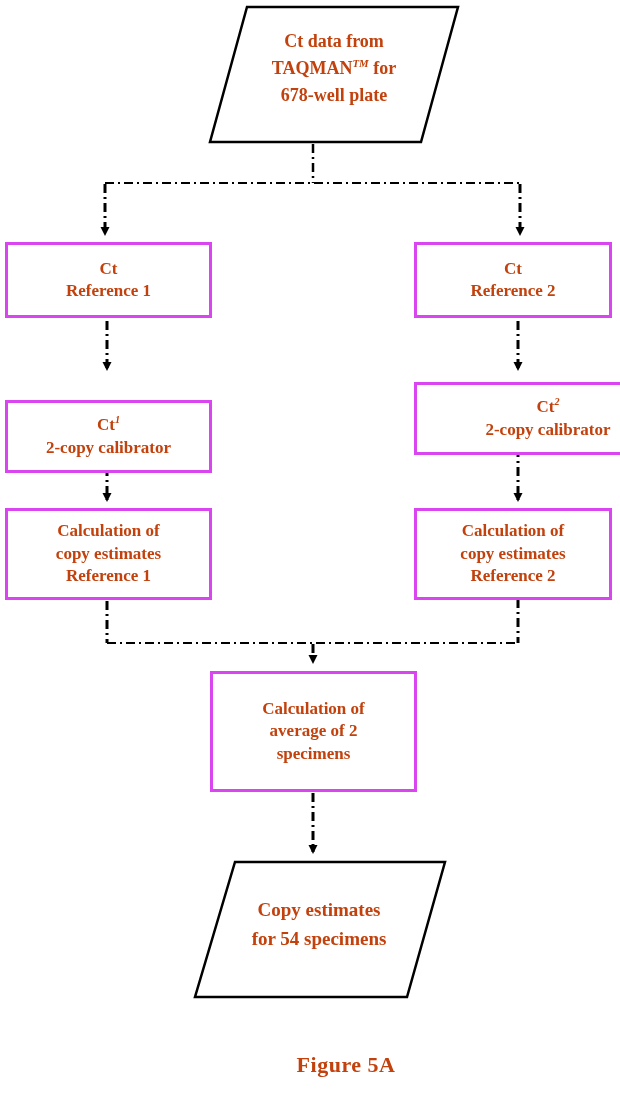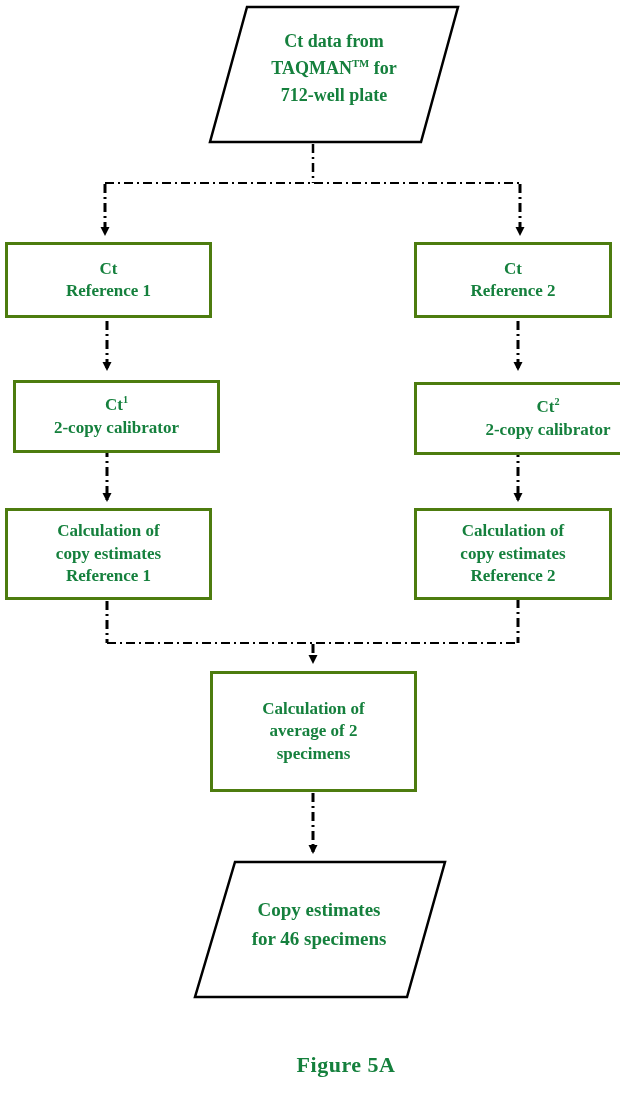--- a/index.html
+++ b/index.html
@@ -6,46 +6,46 @@
     margin: 0;
     padding: 0;
     background: #ffffff;
   }
   #figure {
     position: relative;
     width: 620px;
     height: 1099px;
     background: #ffffff;
     font-family: "Liberation Serif", "DejaVu Serif", serif;
-    color: #15803d;
+    color: #c2410c;
     overflow: hidden;
   }
   #connector-layer {
     position: absolute;
     left: 0;
     top: 0;
     width: 620px;
     height: 1099px;
   }
   .box {
     position: absolute;
-    border: 3px solid #4d7c0f;
+    border: 3px solid #d946ef;
     background: #ffffff;
     display: flex;
     flex-direction: column;
     justify-content: center;
     align-items: center;
     text-align: center;
     font-weight: bold;
     font-size: 17px;
     line-height: 1.32;
   }
   .box-ref1   { left: 5px;   top: 242px; width: 201px; height: 70px; }
   .box-ref2   { left: 414px; top: 242px; width: 192px; height: 70px; }
-  .box-cal1   { left: 5px;   top: 380px; width: 201px; height: 67px; margin-left: 8px; }
+  .box-cal1   { left: 5px;   top: 400px; width: 201px; height: 67px; }
   .box-cal2   { left: 414px; top: 382px; width: 192px; height: 67px; padding-left: 35px; }
   .box-calc1  { left: 5px;   top: 508px; width: 201px; height: 86px; }
   .box-calc2  { left: 414px; top: 508px; width: 192px; height: 86px; }
   .box-avg    { left: 210px; top: 671px; width: 201px; height: 115px; }
   .para-text {
     position: absolute;
     text-align: center;
     font-weight: bold;
   }
   .para-text-input {
@@ -53,20 +53,21 @@
     font-size: 18px; line-height: 1.5;
   }
   .para-text-output {
     left: 197px; top: 896px; width: 244px;
     font-size: 19px; line-height: 1.5;
   }
   sup {
     font-size: 0.6em;
     vertical-align: super;
     line-height: 0;
+    font-style: italic;
   }
   .caption {
     position: absolute;
     left: 0;
     top: 1052px;
     width: 620px;
     text-align: center;
     font-weight: bold;
     font-size: 22px;
     transform: translateX(36px);
@@ -104,21 +105,21 @@
     <path d="M518 599 V643" stroke="#000000" stroke-width="3" fill="none" stroke-dasharray="9 4 2 4"></path>
     <path d="M107 643 H518" stroke="#000000" stroke-width="2" fill="none" stroke-dasharray="9 4 2 4"></path>
     <path d="M313 644 V662" stroke="#000000" stroke-width="3" fill="none" stroke-dasharray="9 4 2 4" marker-end="url(#arrow)"></path>
 
     <path d="M313 793 V852" stroke="#000000" stroke-width="3" fill="none" stroke-dasharray="9 4 2 4" marker-end="url(#arrow)"></path>
   </svg>
 
   <div class="para-text para-text-input">
     <div>Ct data from</div>
     <div><span>TAQMAN</span><sup>TM</sup><span> for</span></div>
-    <div>712-well plate</div>
+    <div>678-well plate</div>
   </div>
 
   <div class="box box-ref1">
     <div>Ct</div>
     <div>Reference 1</div>
   </div>
   <div class="box box-ref2">
     <div>Ct</div>
     <div>Reference 2</div>
   </div>
@@ -144,18 +145,18 @@
   </div>
 
   <div class="box box-avg">
     <div>Calculation of</div>
     <div>average of 2</div>
     <div>specimens</div>
   </div>
 
   <div class="para-text para-text-output">
     <div>Copy estimates</div>
-    <div>for 46 specimens</div>
+    <div>for 54 specimens</div>
   </div>
 
   <div class="caption">Figure 5A</div>
 
 </div>
 
 </body></html>

